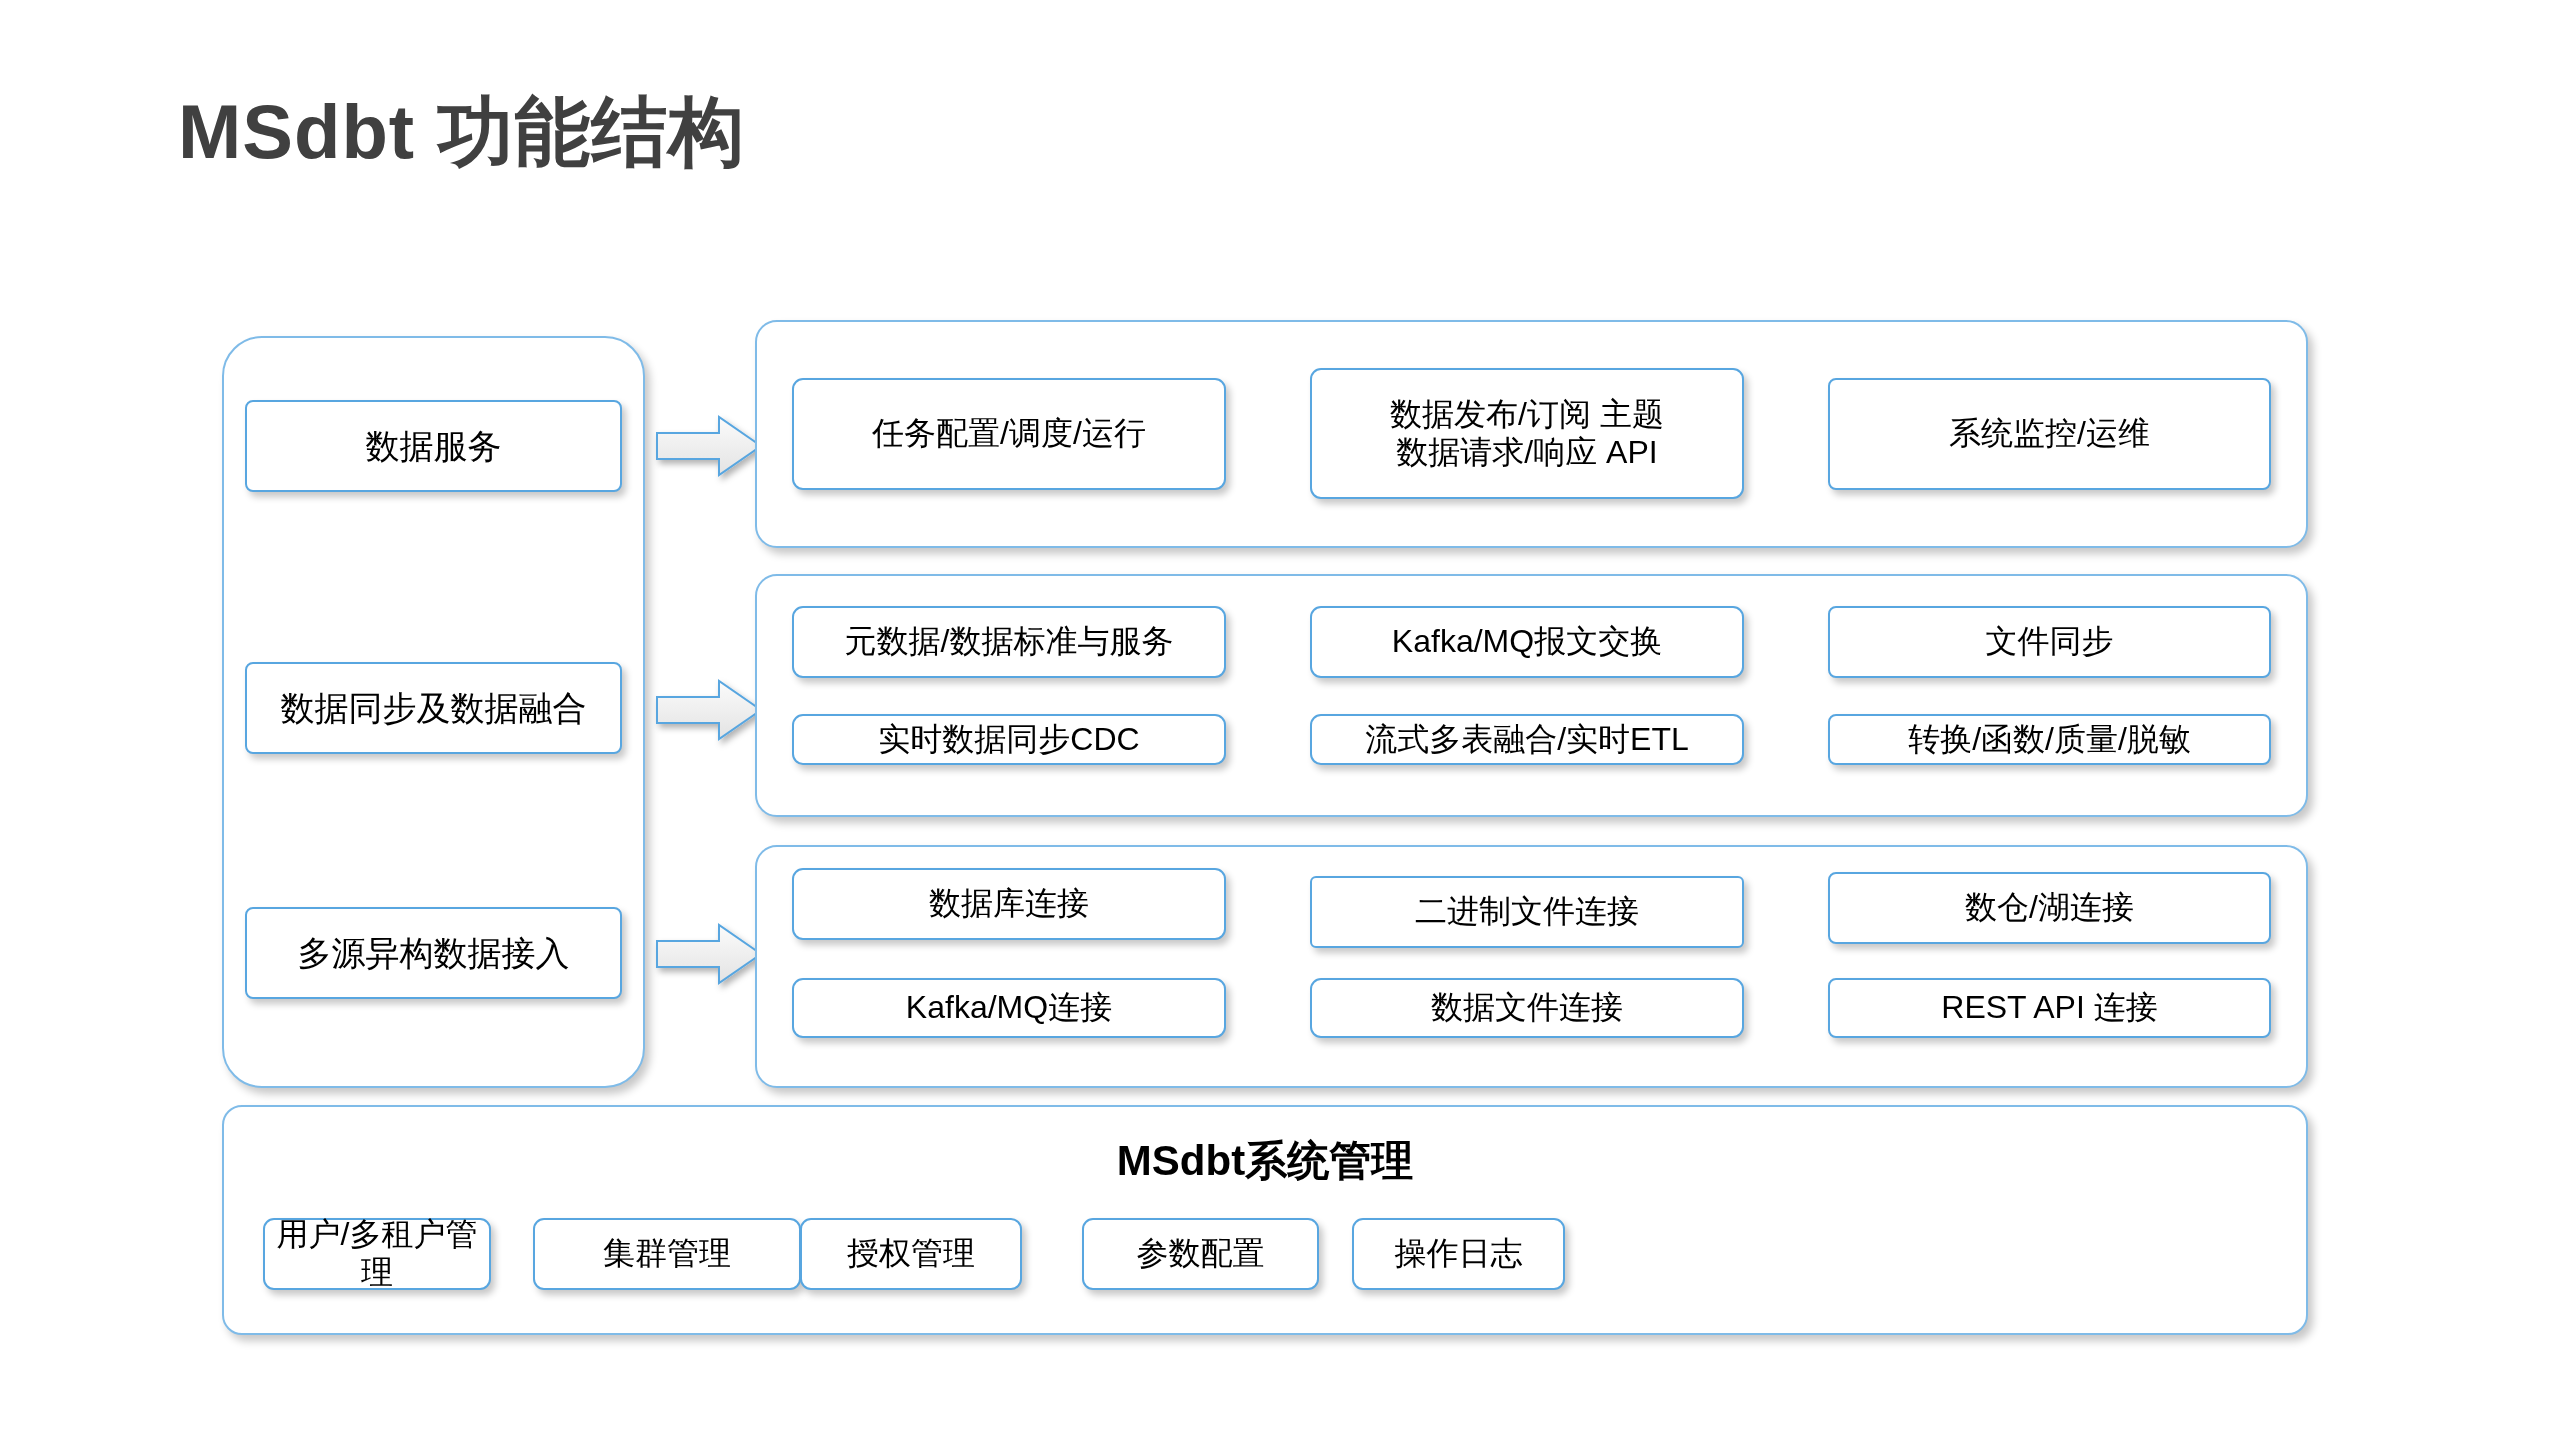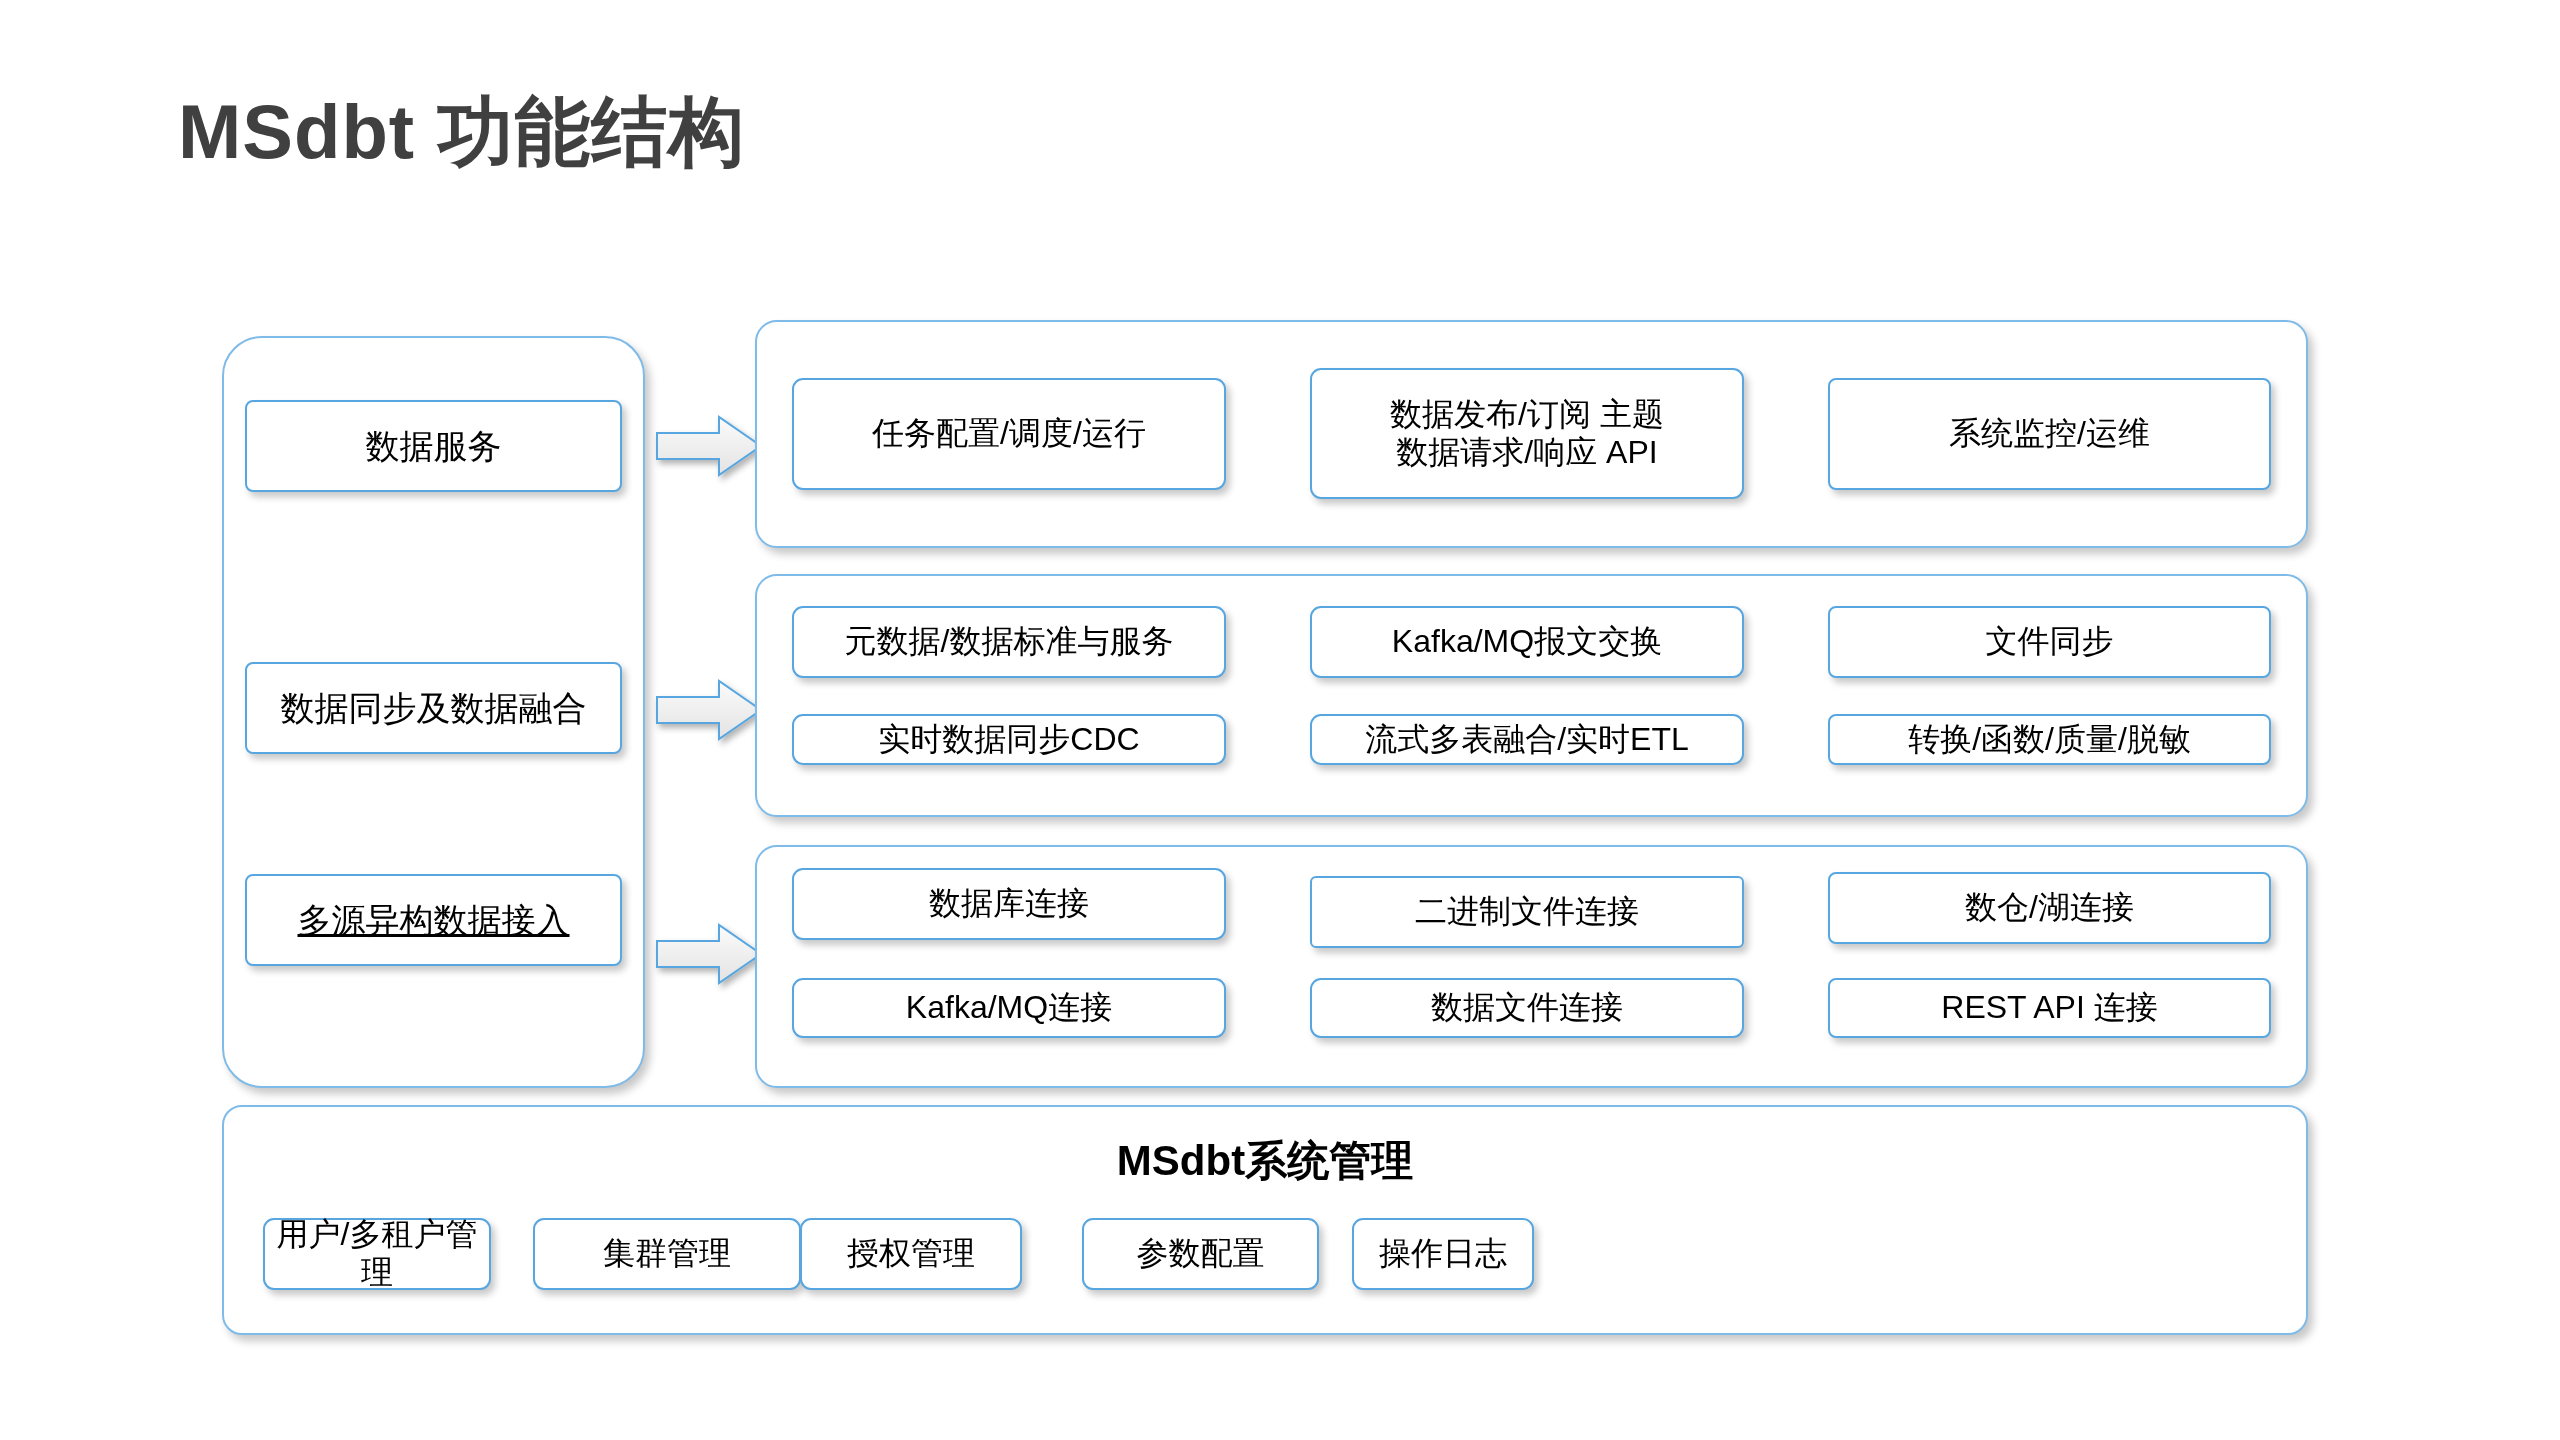--- a/index.html
+++ b/index.html
@@ -64,21 +64,21 @@
 
   .left-item {
     left: 245px;
     width: 377px;
     height: 92px;
     font-size: 34px;
     border-radius: 8px;
   }
   #left-item-0 { top: 400px; }
   #left-item-1 { top: 662px; }
-  #left-item-2 { top: 874px; text-decoration: underline; }
+  #left-item-2 { top: 907px; }
 
   
   .arrow {
     position: absolute;
     width: 108px;
     height: 62px;
     left: 655px;
   }
   #arrow-0 { top: 415px; }
   #arrow-1 { top: 679px; }
@@ -133,21 +133,21 @@
   .admin-cell {
     top: 1218px;
     height: 72px;
     font-size: 32px;
     border-radius: 11px;
   }
   #admin-cell-0 { left: 263px;  width: 228px; }
   #admin-cell-1 { left: 533px;  width: 268px; }
   #admin-cell-2 { left: 800px;  width: 222px; }
   #admin-cell-3 { left: 1082px; width: 237px; }
-  #admin-cell-4 { left: 1352px; width: 182px; }
+  #admin-cell-4 { left: 1352px; width: 213px; }
 </style>
 </head>
 <body>
 
 <div class="page-title">MSdbt 功能结构</div>
 
 <div class="panel" id="left-column"></div>
 
 <div class="card left-item" id="left-item-0">数据服务</div>
 <div class="card left-item" id="left-item-1">数据同步及数据融合</div>

